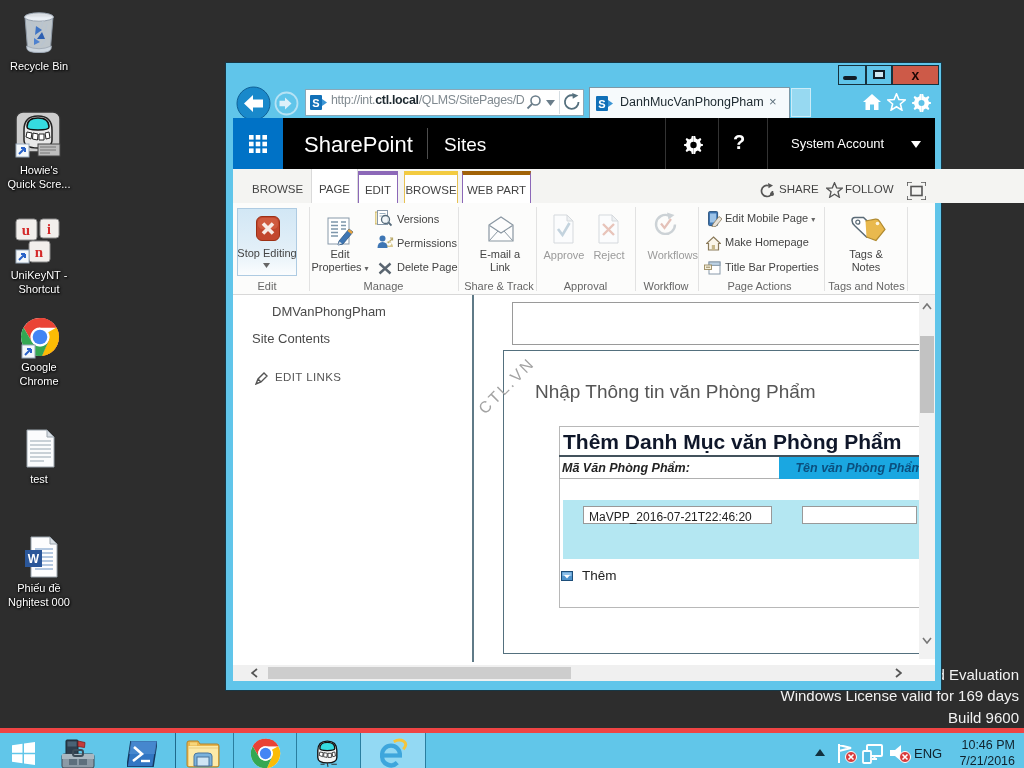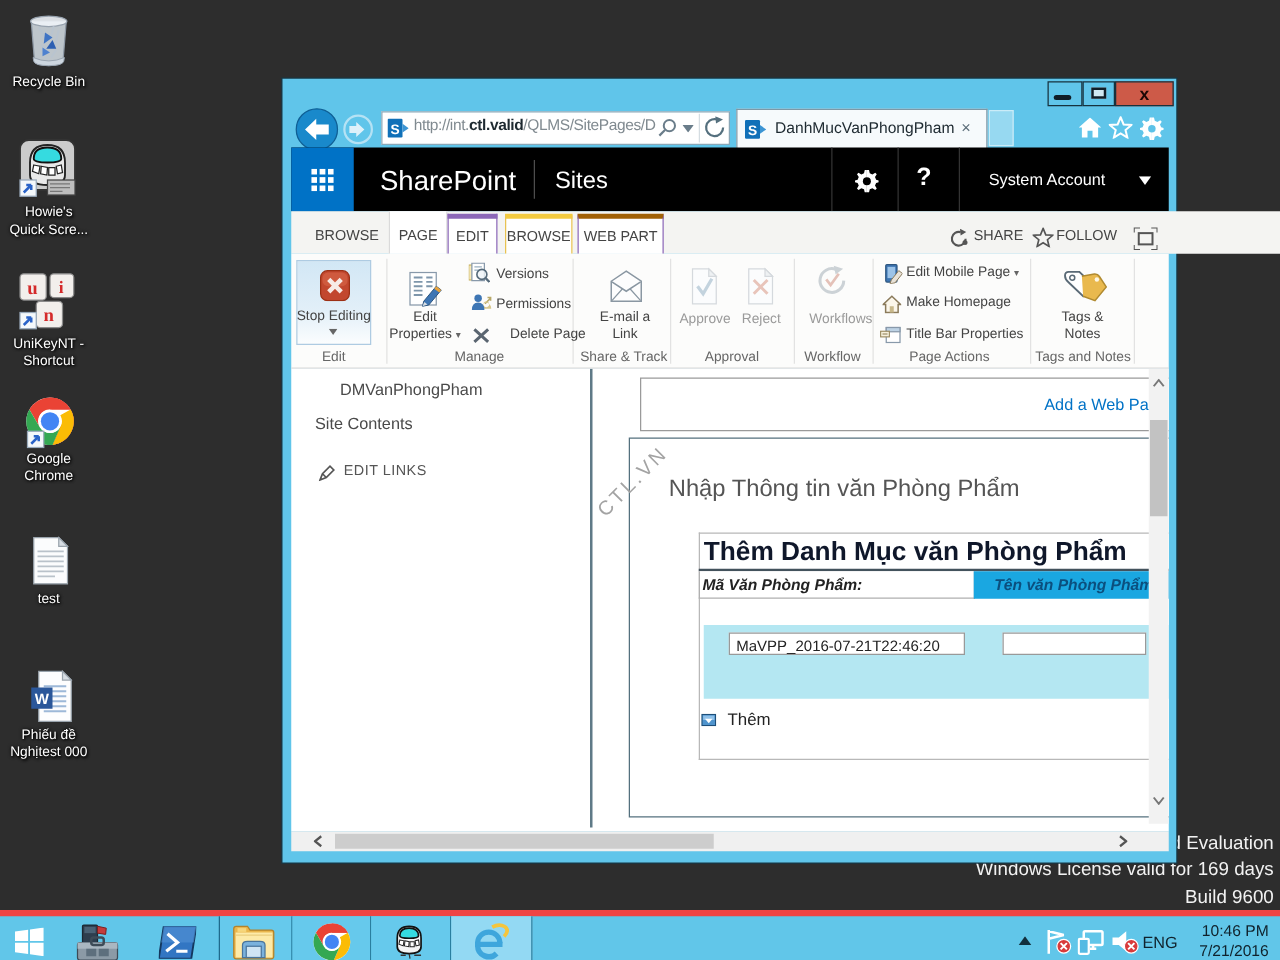--- a/index.html
+++ b/index.html
@@ -105,21 +105,21 @@
       <circle cx="12.5" cy="12.5" r="11" fill="none" stroke="#b5e2f4" stroke-width="1.8"></circle>
       <path d="M17.5 12.5 L11 6.5 L11 9.7 L5.5 9.7 L5.5 15.3 L11 15.3 L11 18.5 Z" fill="#ddf1fa"></path>
     </svg>
 
     <div class="abs" style="left:79px;top:26px;width:279px;height:27px;background:#fff;border:1px solid #8aa8b8;"></div>
     <svg class="abs" style="left:84px;top:31px;" width="17" height="17" viewBox="0 0 17 17">
       <rect x="0" y="1" width="12" height="15" rx="1" fill="#1070b8"></rect>
       <text x="6" y="13" font-size="11" font-weight="bold" fill="#fff" text-anchor="middle">S</text>
       <path d="M12 5 L17 8.5 L12 12 Z" fill="#3c95d4"></path>
     </svg>
-    <div class="abs" style="left:105px;top:30px;width:196px;overflow:hidden;font-size:12.4px;letter-spacing:-0.3px;color:#808a90;white-space:nowrap;">http://int.<span style="color:#1d2930;font-weight:bold;">ctl.valid</span>/QLMS/SitePages/D</div>
+    <div class="abs" style="left:105px;top:30px;width:196px;overflow:hidden;font-size:12.4px;letter-spacing:-0.3px;color:#808a90;white-space:nowrap;">http://int.<span style="color:#1d2930;font-weight:bold;">ctl.local</span>/QLMS/SitePages/D</div>
     <svg class="abs" style="left:300px;top:31px;" width="16" height="16" viewBox="0 0 16 16">
       <circle cx="9.5" cy="6.5" r="4.5" fill="none" stroke="#6a7d8a" stroke-width="1.6"></circle>
       <path d="M6 10 L1.5 14.5" stroke="#6a7d8a" stroke-width="1.8"></path>
     </svg>
     <svg class="abs" style="left:320px;top:37px;" width="9" height="6" viewBox="0 0 9 6">
         <path d="M0 0 L9 0 L4.5 6 Z" fill="#6a7d8a"></path>
       </svg>
     <div class="abs" style="left:333px;top:28px;width:1px;height:23px;background:#d5dde2;"></div>
     <svg class="abs" style="left:337px;top:30px;" width="18" height="18" viewBox="0 0 18 18">
       <path d="M15.5 9 A6.8 6.8 0 1 1 10 2.4" fill="none" stroke="#55707e" stroke-width="1.8"></path>
@@ -243,21 +243,21 @@
     <svg class="abs" style="left:144px;top:31px;" width="17" height="16" viewBox="0 0 17 16">
       <path d="M11 9 l4.5 -4.5 M13 4 l2.5 0 0 2.5" stroke="#b8a868" stroke-width="1.2" fill="none"></path>
       <path d="M12 8 Q16 9 16 13 L8 13 Q8 9 12 8 Z M12 7 a2.4 2.4 0 1 0 0.01 0" fill="#d8c88e"></path>
       <circle cx="5.5" cy="4.5" r="3" fill="#3e76b4"></circle>
         <path d="M0.5 14 Q0.5 8 5.5 8 Q10.5 8 10.5 14 Z" fill="#3e76b4"></path>
     </svg>
     <div class="abs" style="left:164px;top:34px;">Permissions</div>
     <svg class="abs" style="left:145px;top:59px;" width="14" height="13" viewBox="0 0 14 13">
       <path d="M1.5 1.5 L12.5 11.5 M12.5 1.5 L1.5 11.5" stroke="#5a6570" stroke-width="2.4"></path>
     </svg>
-    <div class="abs" style="left:164px;top:58px;margin-left:11px;">Delete Page</div>
+    <div class="abs" style="left:164px;top:58px;">Delete Page</div>
     <div class="abs" style="left:76px;top:77px;width:149px;text-align:center;color:#666;">Manage</div>
 
     <svg class="abs" style="left:255px;top:13px;" width="26" height="26" viewBox="0 0 26 26">
       <path d="M1 9 L13 1 L25 9 L25 25 L1 25 Z" fill="#fdfdfd" stroke="#8a97a2" stroke-width="1.2"></path>
       <path d="M1.5 9.5 L13 17 L24.5 9.5" fill="none" stroke="#8a97a2" stroke-width="1.2"></path>
       <path d="M1.5 24.5 L10 15 M24.5 24.5 L16 15" fill="none" stroke="#8a97a2" stroke-width="1"></path>
     </svg>
     <div class="abs" style="left:234px;top:45px;width:66px;text-align:center;line-height:13px;">E-mail a<br>Link</div>
     <div class="abs" style="left:230px;top:77px;width:72px;text-align:center;color:#666;white-space:nowrap;">Share &amp; Track</div>
 
@@ -316,21 +316,20 @@
 
     <div class="abs" style="left:39px;top:9px;font-size:13px;color:#4a4a4a;">DMVanPhongPham</div>
     <div class="abs" style="left:19px;top:36px;font-size:13px;color:#4a4a4a;">Site Contents</div>
     <svg class="abs" style="left:22px;top:77px;" width="13" height="13" viewBox="0 0 13 13">
       <path d="M1 12 L3 7 L9 1 L12 4 L6 10 Z M3 7 L6 10" fill="none" stroke="#555" stroke-width="1.4"></path>
     </svg>
     <div class="abs" style="left:42px;top:76px;font-size:11.5px;color:#555;letter-spacing:0.4px;">EDIT LINKS</div>
     <div class="abs" style="left:239px;top:0px;width:2px;height:367px;background:#5f7a87;"></div>
 
     <div class="abs" style="left:279px;top:7px;width:427px;height:43px;background:#fff;border:1px solid #9a9a9a;"></div>
-    <div class="abs" style="left:280px;top:21px;width:406px;text-align:right;font-size:13px;color:#0072c6;">Add a Web Pa</div>
 
     <div class="abs" style="left:270px;top:55px;width:436px;height:304px;background:#fff;border:1px solid #54707e;"></div>
     <div class="abs" style="left:238px;top:82px;font-size:16px;color:#a3a3a3;transform:rotate(-45deg);letter-spacing:2.5px;white-space:nowrap;">CTL.VN</div>
     <div class="abs" style="left:302px;top:86px;font-size:19px;color:#555;white-space:nowrap;">Nhập Thông tin văn Phòng Phẩm</div>
 
     <div class="abs" style="left:326px;top:131px;width:376px;height:182px;background:#fff;border:1px solid #b8b8b8;border-right:none;"></div>
     <div class="abs" style="left:330px;top:135px;font-size:21px;font-weight:bold;color:#0f172a;white-space:nowrap;">Thêm Danh Mục văn Phòng Phẩm</div>
     <div class="abs" style="left:326px;top:160px;width:376px;height:2px;background:#43525c;"></div>
 
     <div class="abs" style="left:326px;top:162px;width:221px;height:22px;background:#fff;border:1px solid #b0b0b0;border-top:none;"></div>

